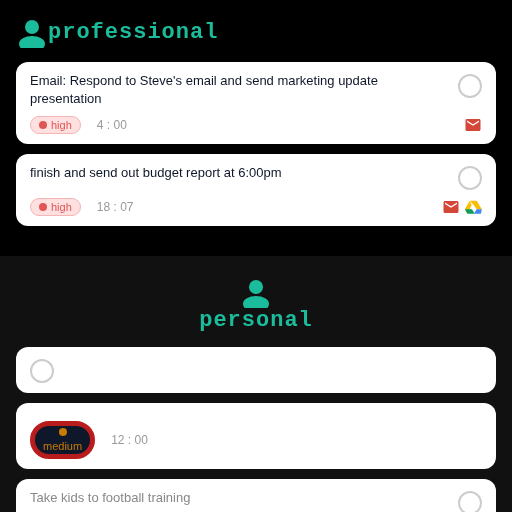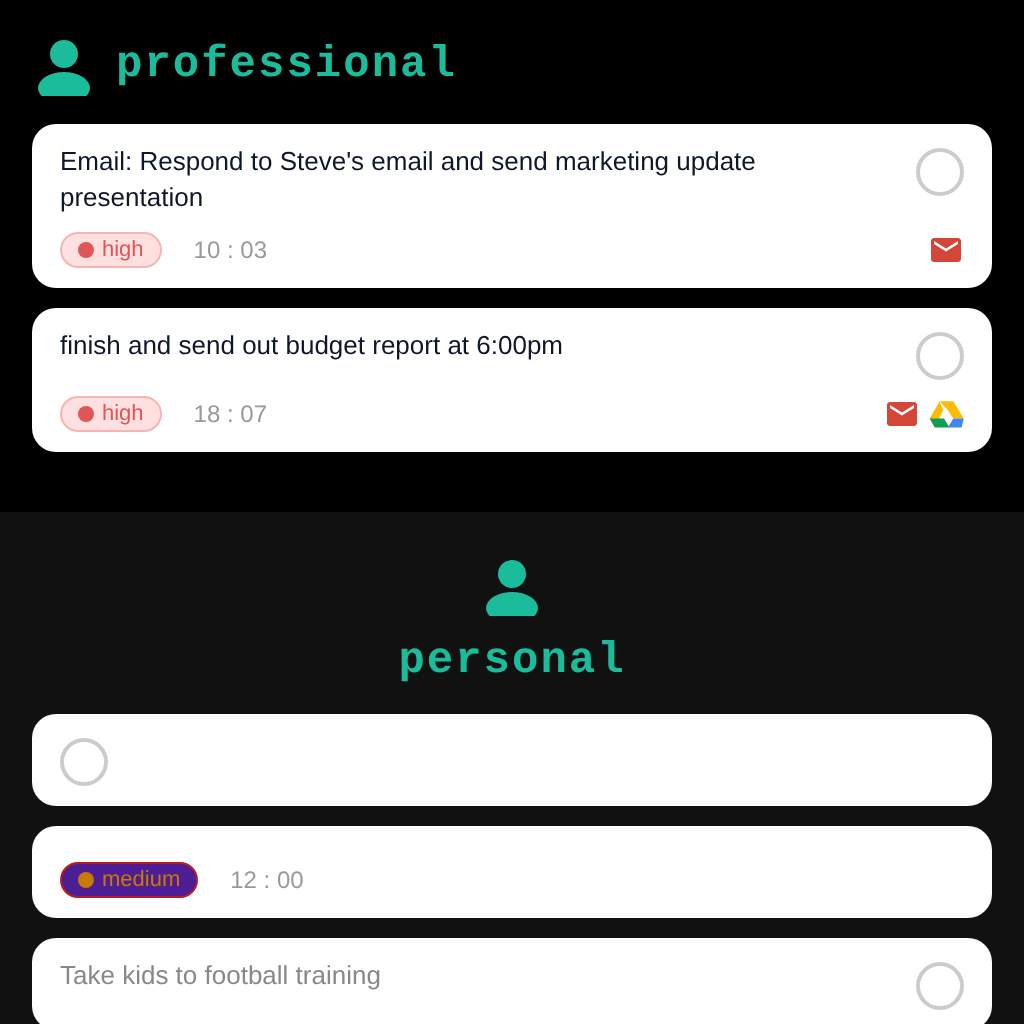--- a/index.html
+++ b/index.html
@@ -22,21 +22,20 @@
 
     .section-personal {
       background: #111;
       padding-top: 20px;
       padding-bottom: 20px;
     }
 
     .section-header {
       display: flex;
       align-items: center;
-      gap: 10px;
       margin-bottom: 14px;
     }
 
     .avatar {
       width: 32px;
       height: 32px;
       position: relative;
     }
 
     .avatar-shape {
@@ -109,23 +108,24 @@
       font-weight: 500;
     }
 
     .badge-high {
       background: #ffe0e0;
       color: #e05555;
       border: 1px solid #f5b5b5;
     }
 
     .badge-medium {
-      background: #4c1d95;
+      background: #0f172a;
       color: #c97a00;
-      border: 1px solid #b91c1c;
+      border: 5px solid #b91c1c;
+      flex-direction: column;
     }
 
     .badge-dot {
       width: 8px;
       height: 8px;
       border-radius: 50%;
       display: inline-block;
     }
 
     .badge-high .badge-dot {
@@ -195,21 +195,21 @@
     <div class="task-card-row">
       <span class="task-title">Email: Respond to Steve's email and send marketing update presentation</span>
       <div class="task-circle"></div>
     </div>
     <div class="meta-row">
       <div class="task-meta">
         <span class="badge badge-high">
           <span class="badge-dot"></span>
           <span>high</span>
         </span>
-        <span class="task-time">10 : 03</span>
+        <span class="task-time">4 : 00</span>
       </div>
       <div class="task-icons">
 
         <svg class="icon-gmail" viewBox="0 0 24 24">
           <path d="M20 4H4C2.9 4 2 4.9 2 6v12c0 1.1.9 2 2 2h16c1.1 0 2-.9 2-2V6c0-1.1-.9-2-2-2zm0 4l-8 5-8-5V6l8 5 8-5v2z" fill="#D44638"></path>
         </svg>
       </div>
     </div>
   </div>
 

